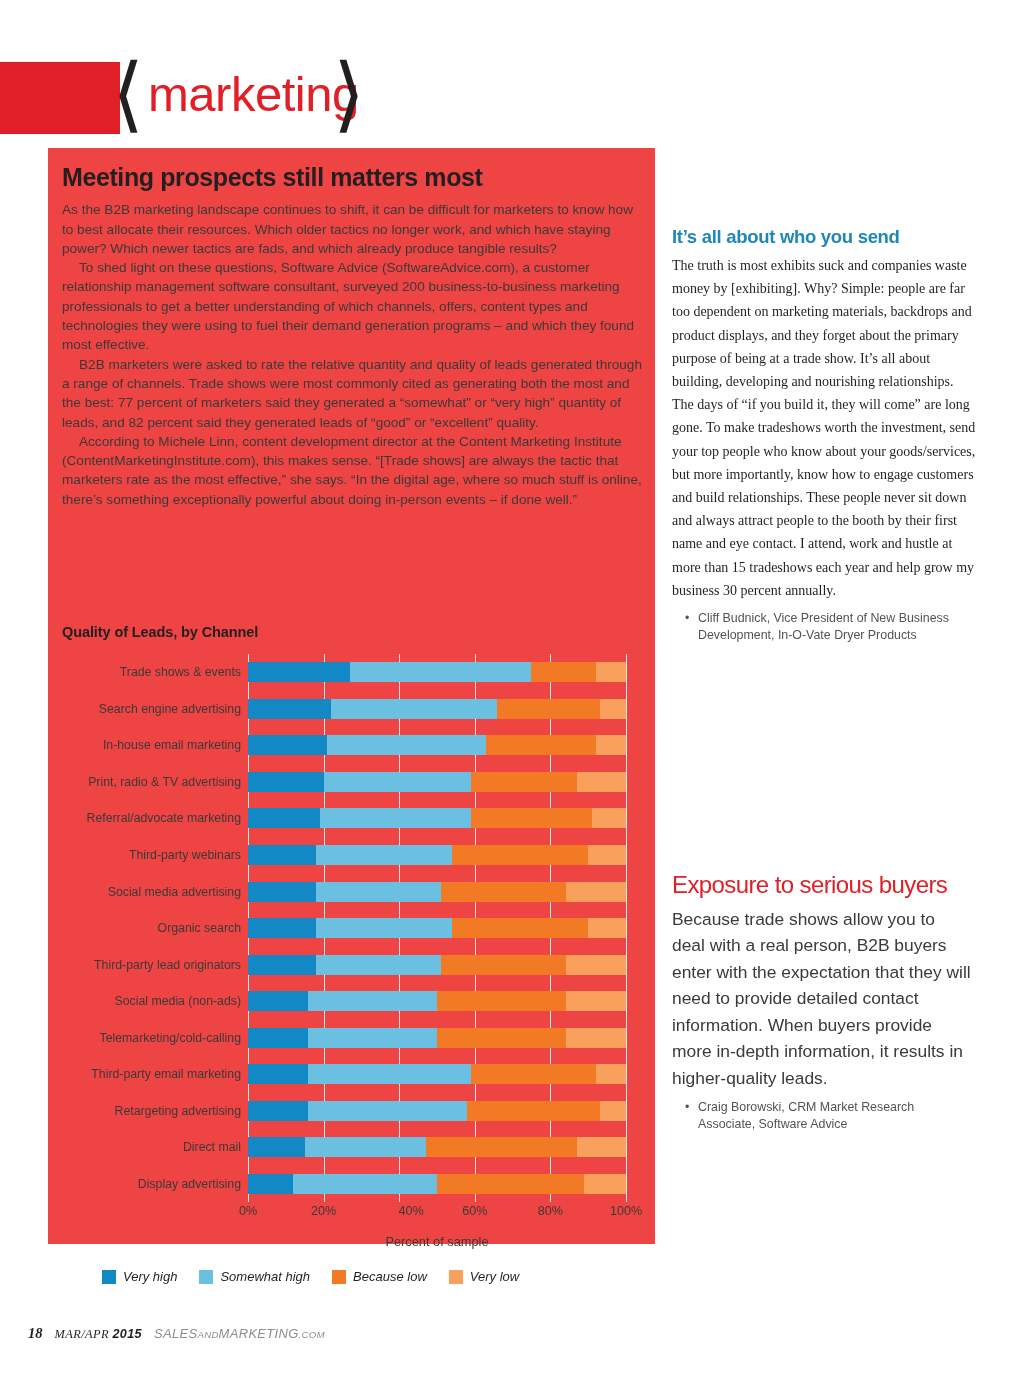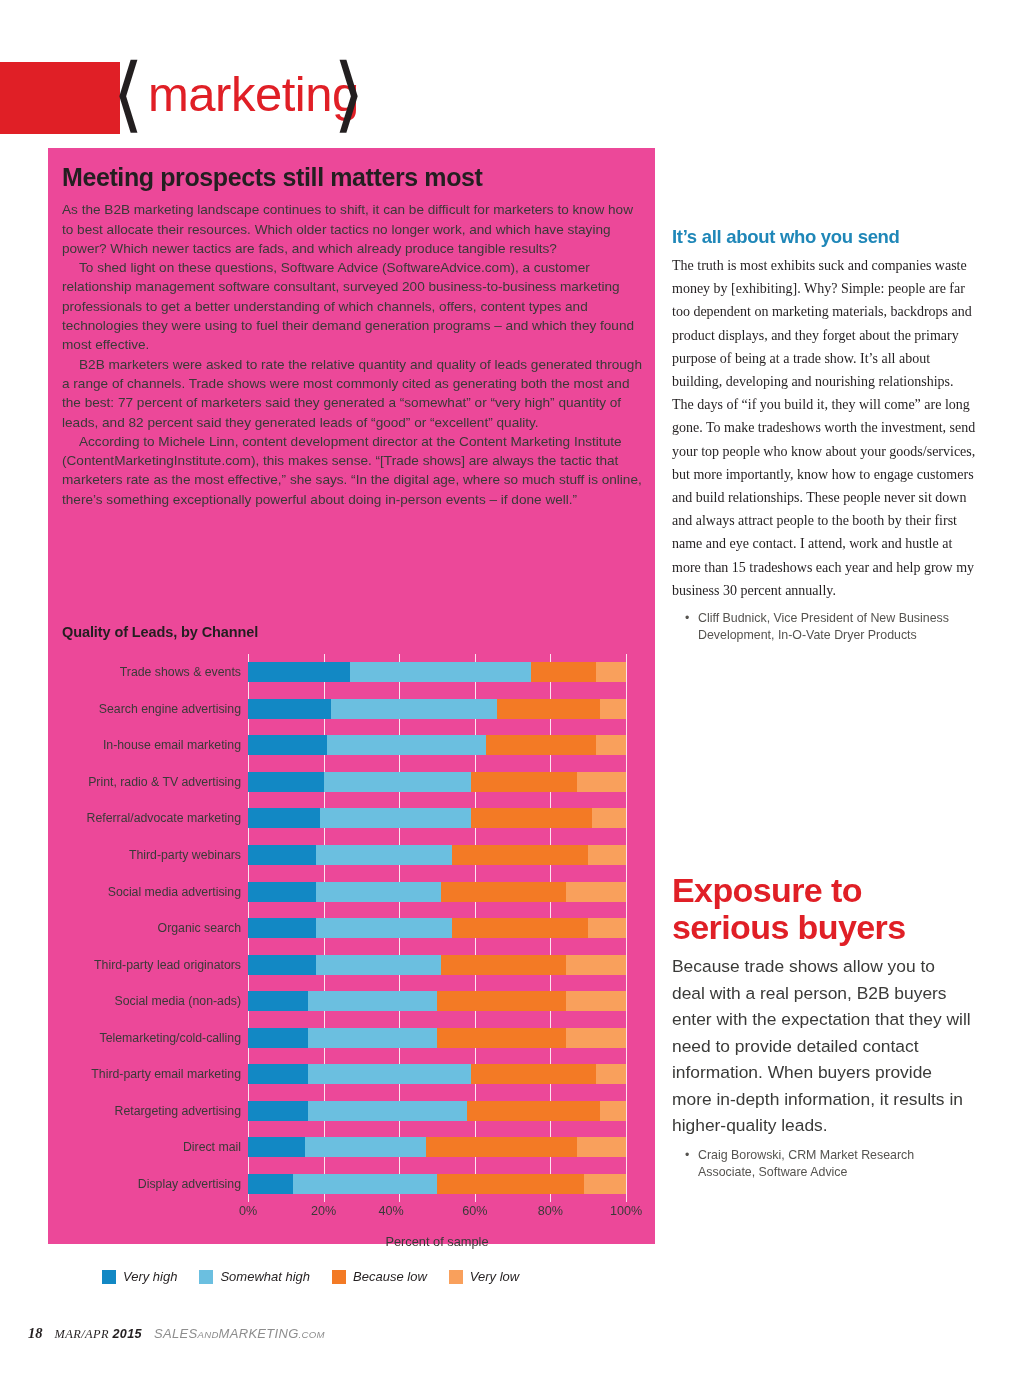--- a/index.html
+++ b/index.html
@@ -14,21 +14,21 @@
   .masthead{position:absolute;left:0;top:62px;height:72px;width:300px;}
   .mast-block{position:absolute;left:0;top:0;width:120px;height:72px;background:#e01f26;}
   .mast-chev-left{position:absolute;left:112px;top:-4px;font-size:82px;line-height:72px;
     color:#231f20;font-family:"Liberation Sans",sans-serif;font-weight:300;}
   .mast-word{position:absolute;left:148px;top:-4px;font-size:49px;line-height:72px;color:#e01f26;
     font-family:"Liberation Sans",sans-serif;font-weight:400;letter-spacing:-0.5px;}
   .mast-chev-right{position:absolute;left:333px;top:-4px;font-size:82px;line-height:72px;
     color:#231f20;font-weight:300;}
 
   
-  .panel{position:absolute;left:48px;top:148px;width:607px;height:1096px;background:#ec4899;}
+  .panel{position:absolute;left:48px;top:148px;width:607px;height:1096px;background:#ef4444;}
 
   .panel-inner{position:absolute;left:14px;top:16px;width:580px;}
 
   h1.headline{
     margin:0 0 10px 0;font-size:25px;line-height:1.05;color:#231f20;
     font-weight:bold;letter-spacing:-0.4px;font-family:"Liberation Sans",sans-serif;
   }
   p.body{
     margin:0;font-size:13.6px;line-height:19.3px;color:#3a3a38;
     font-family:"Liberation Sans",sans-serif;text-align:left;
@@ -67,21 +67,21 @@
   .rail{position:absolute;left:672px;top:226px;width:305px;}
   h2.sub-blue{margin:0 0 6px 0;font-size:18.5px;font-weight:bold;color:#1f87b8;
     letter-spacing:-0.3px;font-family:"Liberation Sans",sans-serif;}
   p.serif{margin:0;font-family:"Liberation Serif",serif;font-size:14px;line-height:23.2px;color:#231f20;}
   ul.attrib{margin:8px 0 0 0;padding-left:26px;list-style:none;}
   ul.attrib li{position:relative;font-size:12.4px;line-height:16.6px;color:#55534f;
     font-family:"Liberation Sans",sans-serif;}
   ul.attrib li::before{content:"\2022";position:absolute;left:-13px;top:0;color:#55534f;}
 
   .rail2{position:absolute;left:672px;top:872px;width:300px;}
-  h2.sub-red{margin:0 0 8px 0;font-size:34px;line-height:1.08;font-weight:bold;color:#e01f26;
+  h2.sub-red{margin:0 0 8px 0;font-size:24px;line-height:1.08;font-weight:normal;color:#e01f26;
     letter-spacing:-0.6px;font-family:"Liberation Sans",sans-serif;}
   p.sans-lg{margin:0;font-size:17.4px;line-height:26.5px;color:#3a3a38;
     font-family:"Liberation Sans",sans-serif;}
 
   
   .footer{position:absolute;left:28px;top:1325px;display:flex;align-items:baseline;gap:12px;font-style:italic;}
   .pg{font-size:14.5px;font-weight:bold;color:#231f20;font-family:"Liberation Serif",serif;}
   .issue{font-size:12.4px;color:#231f20;font-family:"Liberation Serif",serif;letter-spacing:.4px;}
   .issue b{font-family:"Liberation Sans",sans-serif;font-size:12.6px;}
   .site{font-size:13px;color:#8d8d8d;letter-spacing:.3px;font-family:"Liberation Sans",sans-serif;}
@@ -252,21 +252,21 @@
             <div class="seg" style="width: 143.64px; background: rgb(107, 191, 224);"></div>
             <div class="seg" style="width: 147.42px; background: rgb(243, 122, 37);"></div>
             <div class="seg" style="width: 41.58px; background: rgb(249, 160, 92);"></div>
           </div>
         </div>
       </div>
   </div>
   <div class="xaxis" id="xaxis">
       <span class="tick" style="left: 0px;">0%</span>
       <span class="tick" style="left: 75.6px;">20%</span>
-      <span class="tick" style="left: 143px;">40%</span>
+      <span class="tick" style="left: 163px;">40%</span>
       <span class="tick" style="left: 226.8px;">60%</span>
       <span class="tick" style="left: 302.4px;">80%</span>
       <span class="tick" style="left: 378px;">100%</span>
     </div>
   <div class="xlabel">Percent of sample</div>
   <div class="legend" id="legend">
       <div class="lg">
         <span class="swatch" style="background: rgb(18, 136, 196);"></span>
         <span class="lg-label">Very high</span>
       </div>

